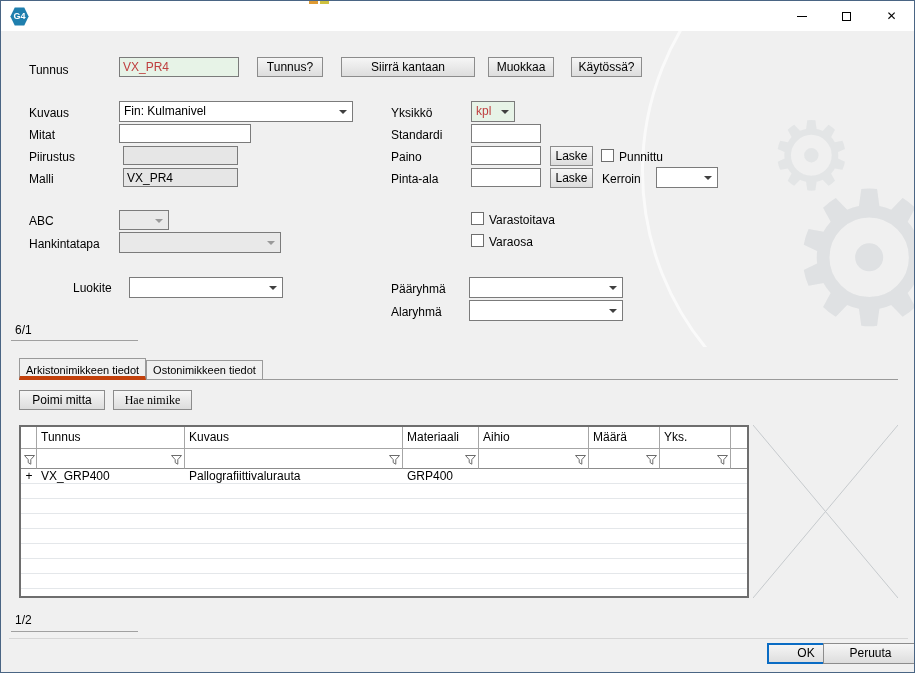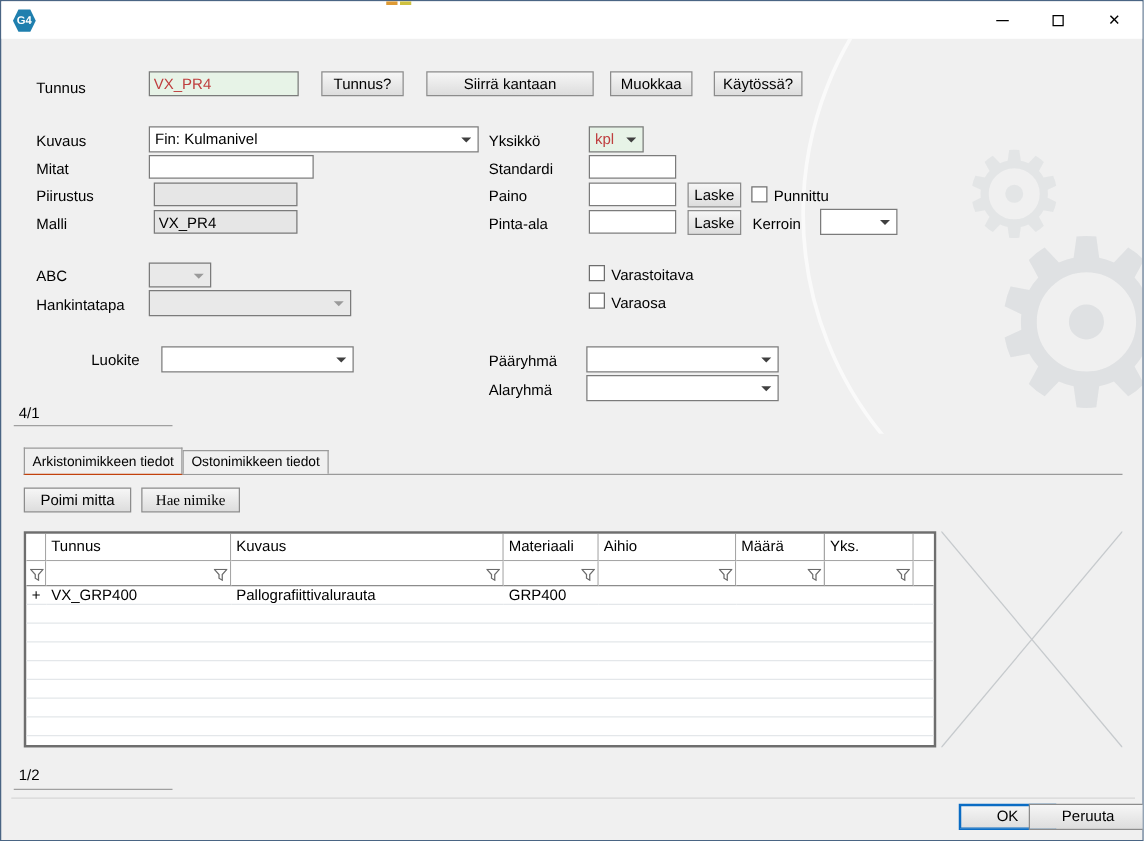--- a/index.html
+++ b/index.html
@@ -58,21 +58,21 @@
   .gear1 { position:absolute; right:-38px; top:120px; font-size:185px; color:rgba(120,133,146,0.14); }
   .gear2 { position:absolute; right:60px; top:70px; font-size:95px; color:rgba(120,133,146,0.10); }
   .arc { position:absolute; left:640px; top:-140px; width:560px; height:560px; border-radius:50%; border:3px solid rgba(255,255,255,0.65); }
 
   
   .tabstrip { position:absolute; left:18px; top:357px; width:879px; height:22px; border-bottom:1px solid #9a9a9a; display:flex; align-items:flex-end; }
   .tab {
     border:1px solid #9a9a9a; border-bottom:none; background:#f0f0f0; font-size:11px;
     height:19px; padding:3px 6px 0; white-space:nowrap; cursor:default; position:relative;
   }
-  .tab.active { height:22px; margin-bottom:-1px; border-bottom:1px solid #c2410c; z-index:2; padding-top:5px; }
+  .tab.active { height:22px; margin-bottom:-1px; border-bottom:4px solid #c2410c; z-index:2; padding-top:5px; }
 
   
   .grid { position:absolute; left:18px; top:424px; width:730px; height:173px; border:2px solid #6e6e6e; background:#fff; overflow:hidden; }
   .grow { display:flex; width:100%; }
   .gcell { border-right:1px solid #a6a6a6; padding-left:4px; overflow:hidden; white-space:nowrap; position:relative; flex:none; }
   .c0 { width:16px; padding-left:0; text-align:center; }
   .c1 { width:148px; } .c2 { width:218px; } .c3 { width:76px; }
   .c4 { width:110px; } .c5 { width:71px; } .c6 { width:71px; }
   .cfill { flex:1 1 auto; border-right:none; }
   .ghead { height:22px; }
@@ -118,21 +118,21 @@
   </div>
 
   <div class="lbl" style="left:28px; top:62px;">Tunnus</div>
   <input class="inp green" style="left: 118px; top: 56px; width: 120px; height: 20px;" value="VX_PR4">
   <div class="btn" style="left:256px; top:56px; width:66px; height:20px;">Tunnus?</div>
   <div class="btn" style="left:340px; top:56px; width:134px; height:20px;">Siirrä kantaan</div>
   <div class="btn" style="left:487px; top:56px; width:66px; height:20px;">Muokkaa</div>
   <div class="btn" style="left:570px; top:56px; width:71px; height:20px;">Käytössä?</div>
 
   <div class="lbl" style="left:28px; top:105px;">Kuvaus</div>
-  <div class="combo" style="left:118px; top:100px; width:264px; height:21px;">
+  <div class="combo" style="left:118px; top:100px; width:234px; height:21px;">
     <span class="combo-text">Fin: Kulmanivel</span>
     <span class="caret"></span>
   </div>
   <div class="lbl" style="left:390px; top:105px;">Yksikkö</div>
   <div class="combo green" style="left:470px; top:100px; width:44px; height:21px;">
     <span class="combo-text">kpl</span>
     <span class="caret"></span>
   </div>
 
   <div class="lbl" style="left:28px; top:127px;">Mitat</div>
@@ -184,21 +184,21 @@
   <div class="combo" style="left:468px; top:276px; width:154px; height:21px;">
     <span class="combo-text"></span>
     <span class="caret"></span>
   </div>
   <div class="lbl" style="left:390px; top:304px;">Alaryhmä</div>
   <div class="combo" style="left:468px; top:299px; width:154px; height:21px;">
     <span class="combo-text"></span>
     <span class="caret"></span>
   </div>
 
-  <div class="lbl" style="left:14px; top:322px;">4/1</div>
+  <div class="lbl" style="left:14px; top:322px;">6/1</div>
   <div class="divider" style="left:10px; top:339px; width:127px;"></div>
 
   <div class="tabstrip">
     <div class="tab active">Arkistonimikkeen tiedot</div>
     <div class="tab">Ostonimikkeen tiedot</div>
   </div>
 
   <div class="btn" style="left:18px; top:389px; width:86px; height:20px;">Poimi mitta</div>
   <div class="btn" style="left:112px; top:389px; width:79px; height:20px;font-family:Liberation Serif, serif;">Hae nimike</div>
 

